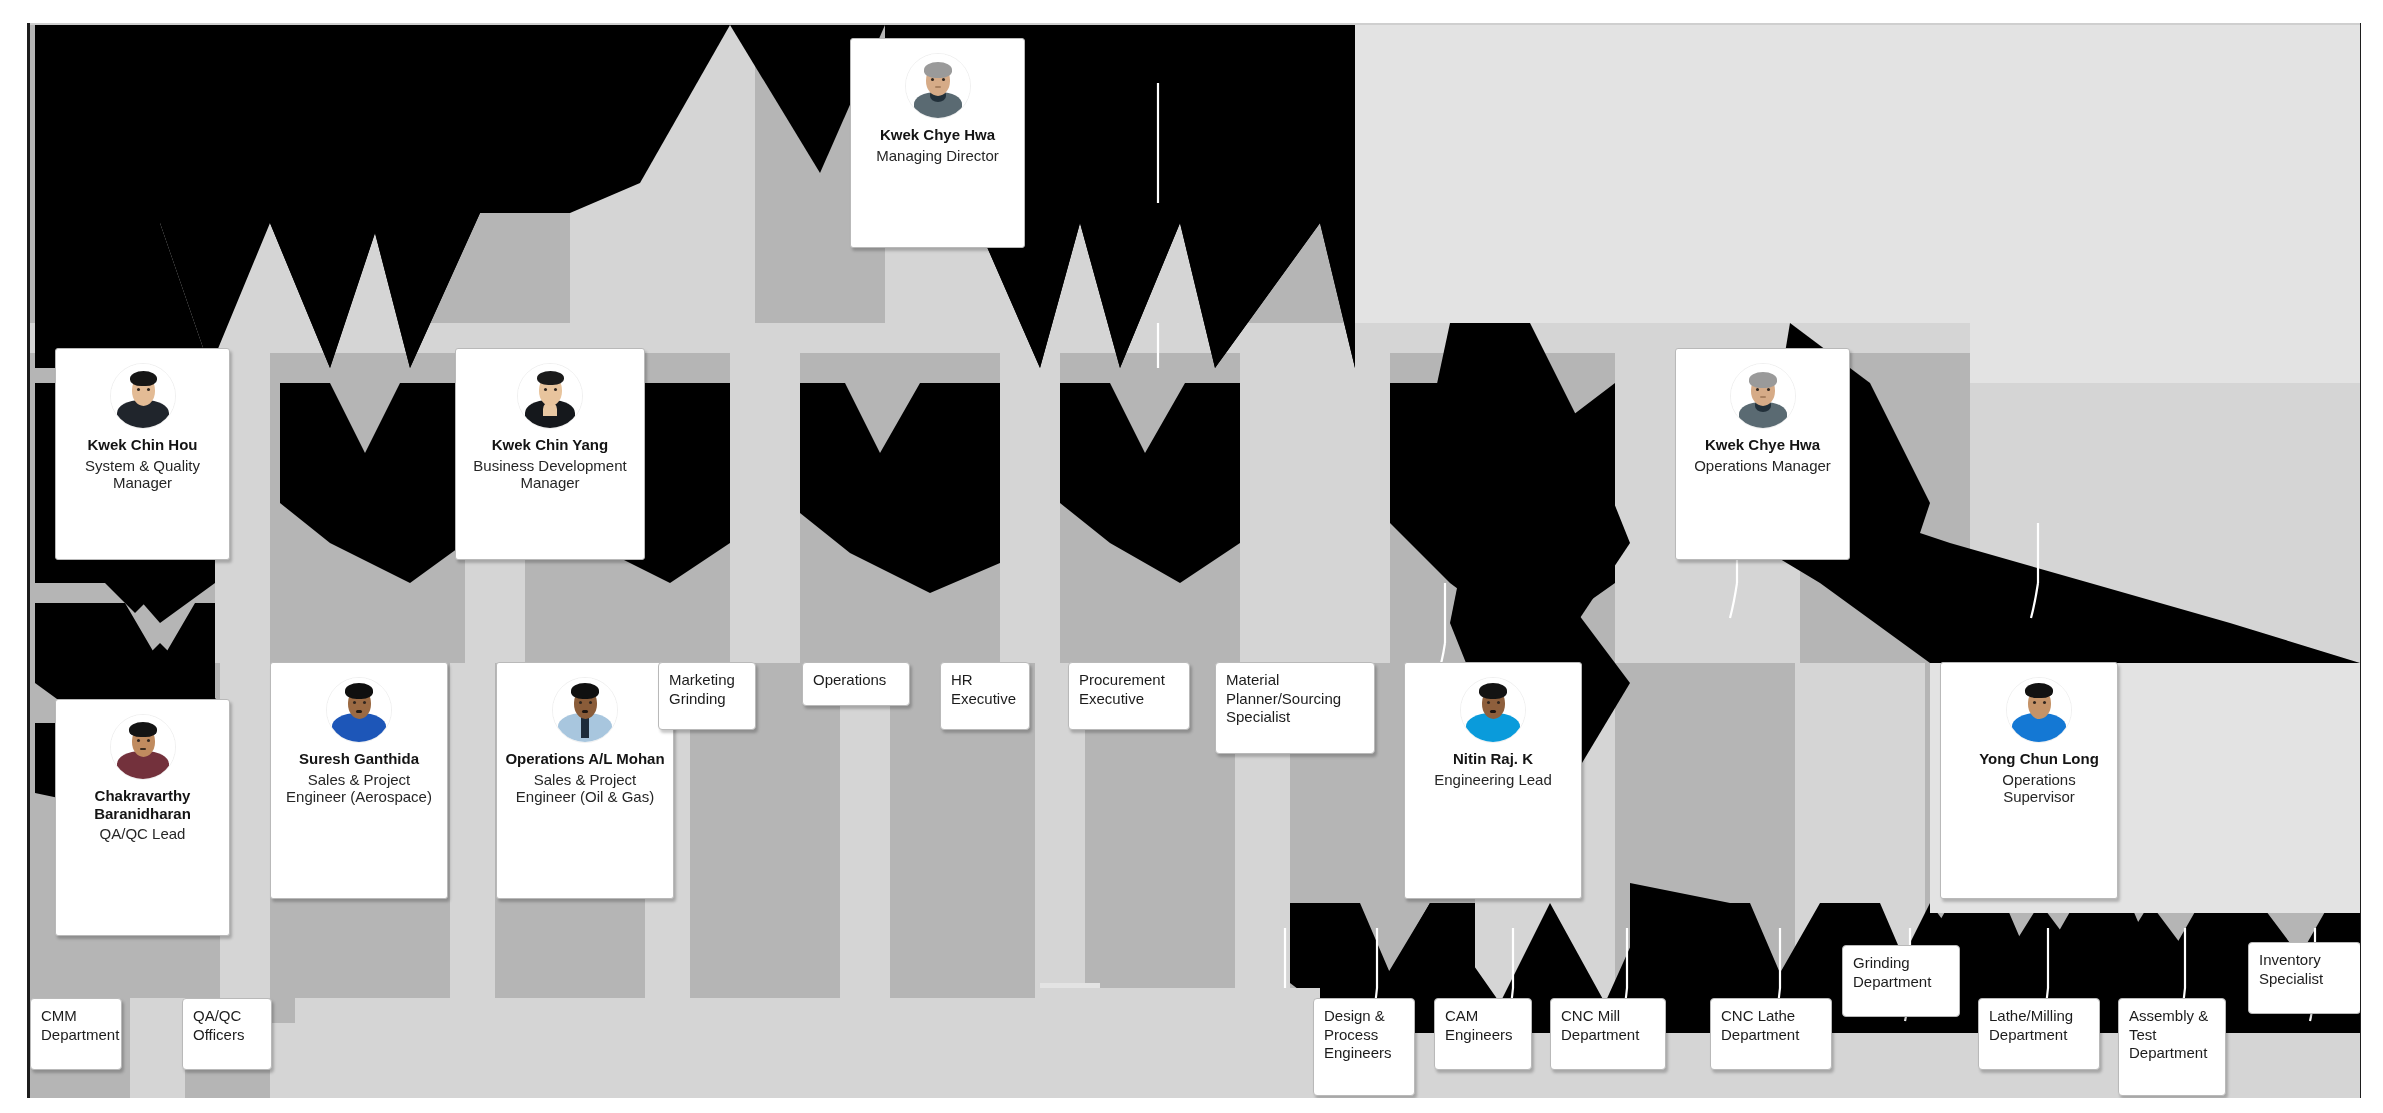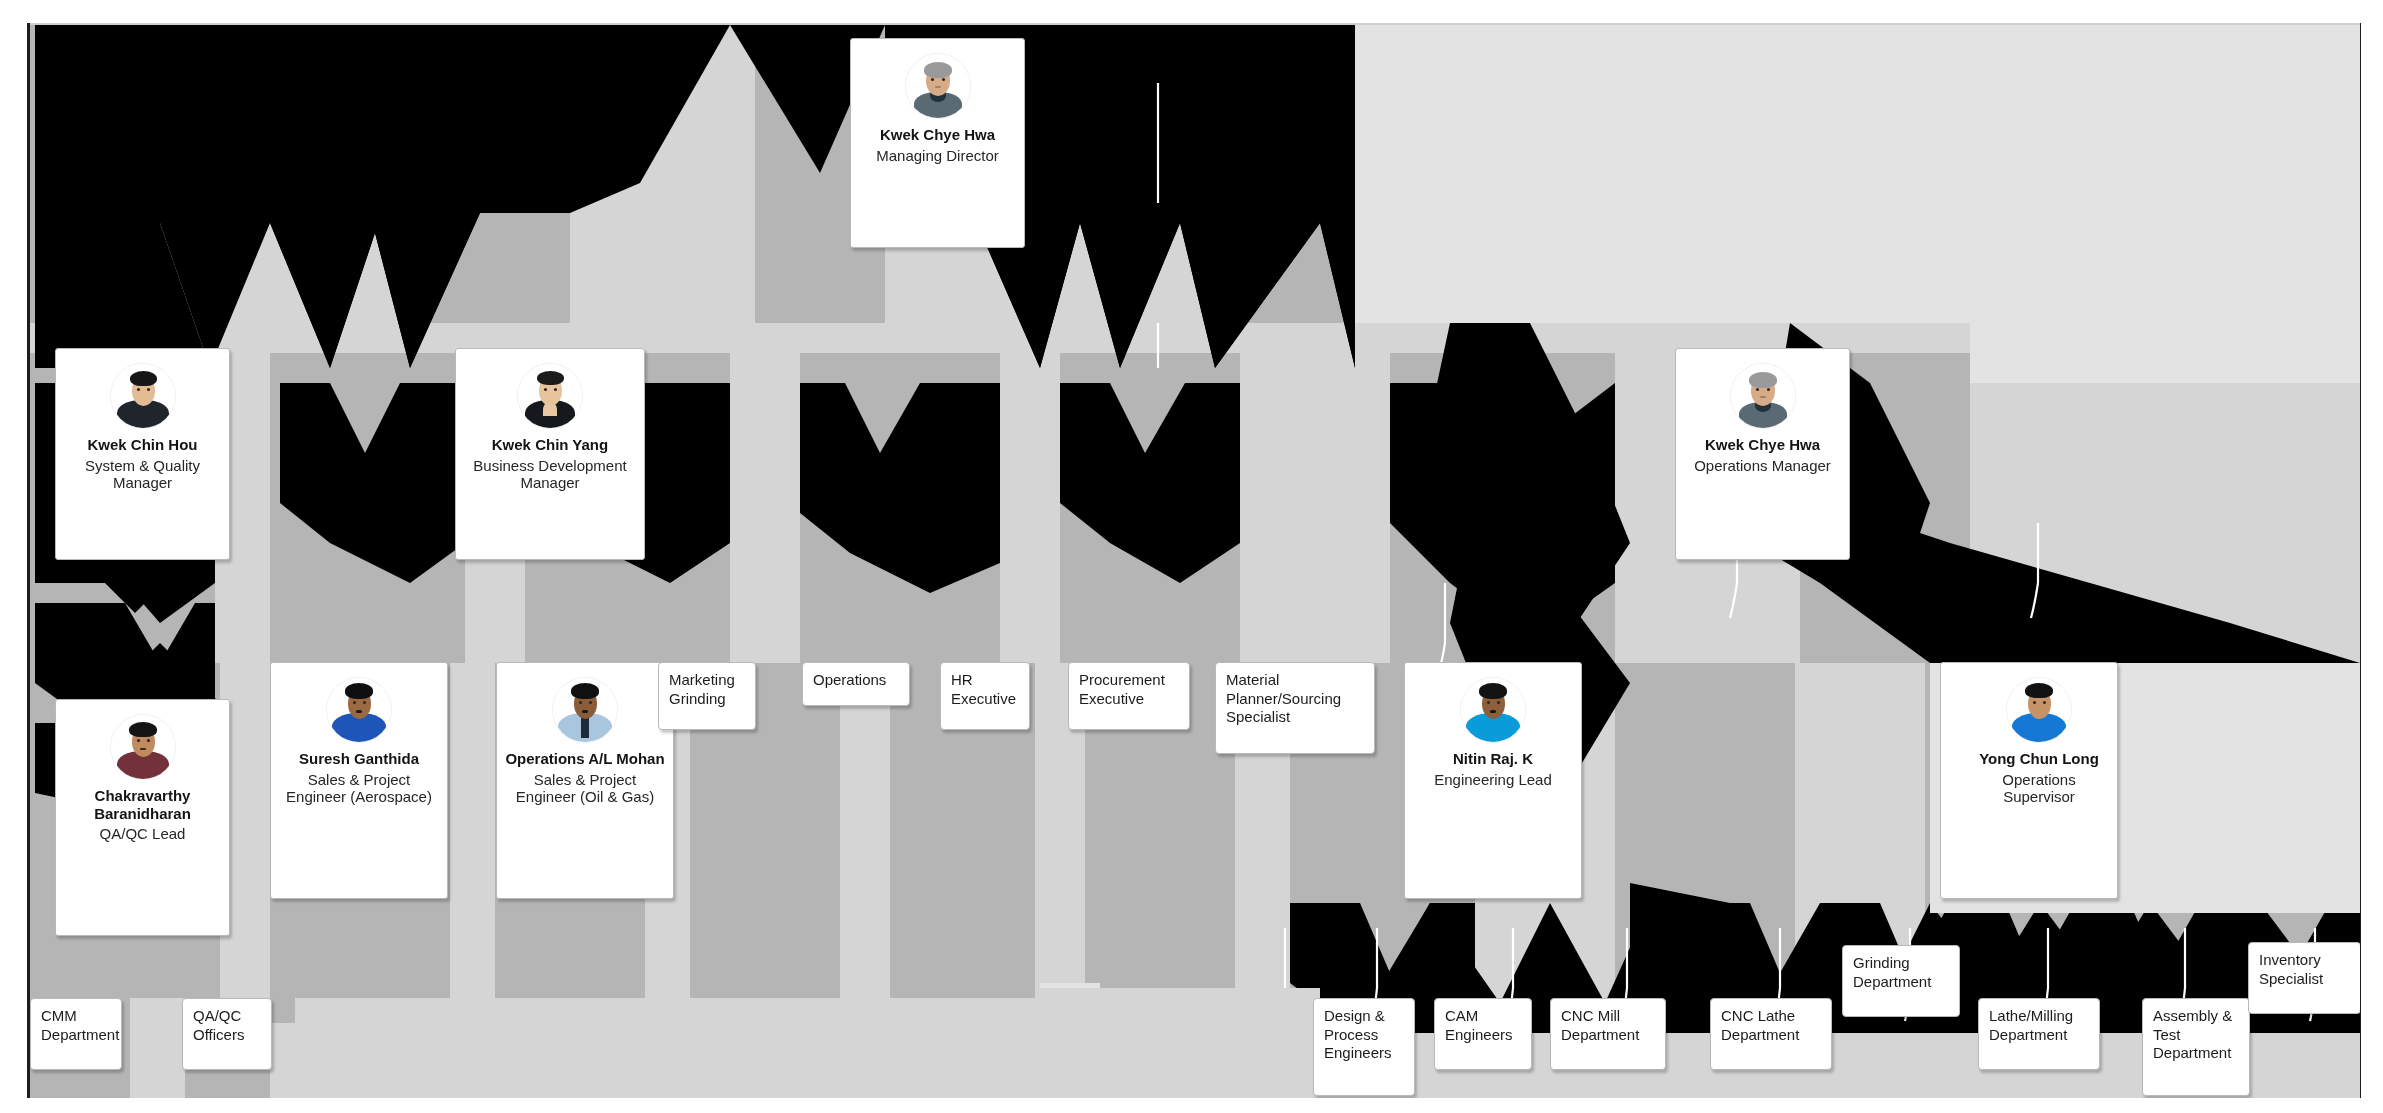--- a/index.html
+++ b/index.html
@@ -326,18 +326,18 @@
     <div class="tbox" style="left:1404px;top:975px;width:98px;height:72px;">CAM Engineers</div>
 
     <div class="tbox" style="left:1520px;top:975px;width:116px;height:72px;">CNC Mill Department</div>
 
     <div class="tbox" style="left:1680px;top:975px;width:122px;height:72px;">CNC Lathe Department</div>
 
     <div class="tbox" style="left:1812px;top:922px;width:118px;height:72px;padding-left:10px;">Grinding Department</div>
 
     <div class="tbox" style="left:1948px;top:975px;width:122px;height:72px;">Lathe/Milling Department</div>
 
-    <div class="tbox" style="left:2088px;top:975px;width:108px;height:98px;margin-left:24px;">Assembly &amp; Test Department</div>
+    <div class="tbox" style="left:2088px;top:975px;width:108px;height:98px;">Assembly &amp; Test Department</div>
 
     <div class="tbox" style="left:2218px;top:919px;width:113px;height:72px;">Inventory Specialist</div>
 
   </div>
 </div>
 
 </body></html>

